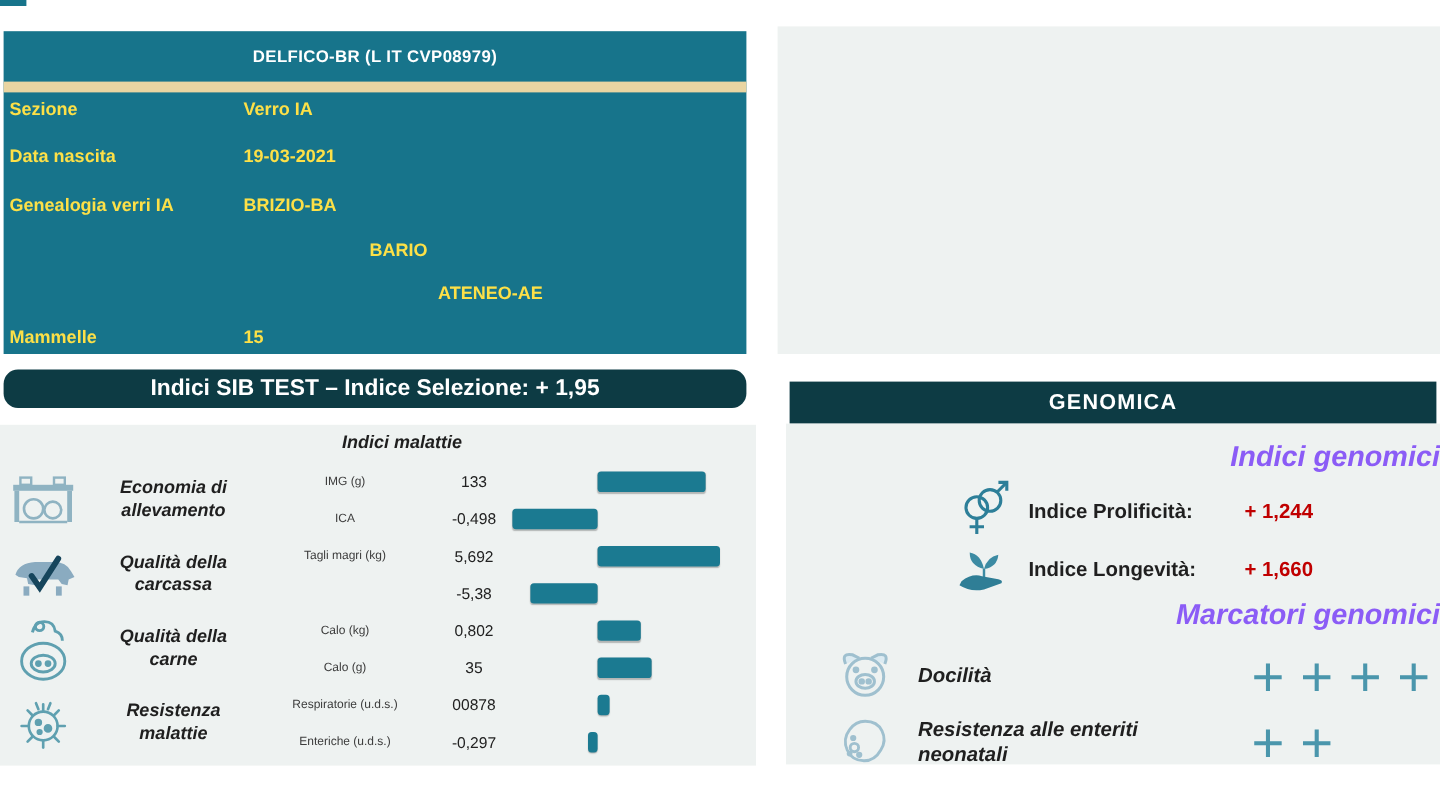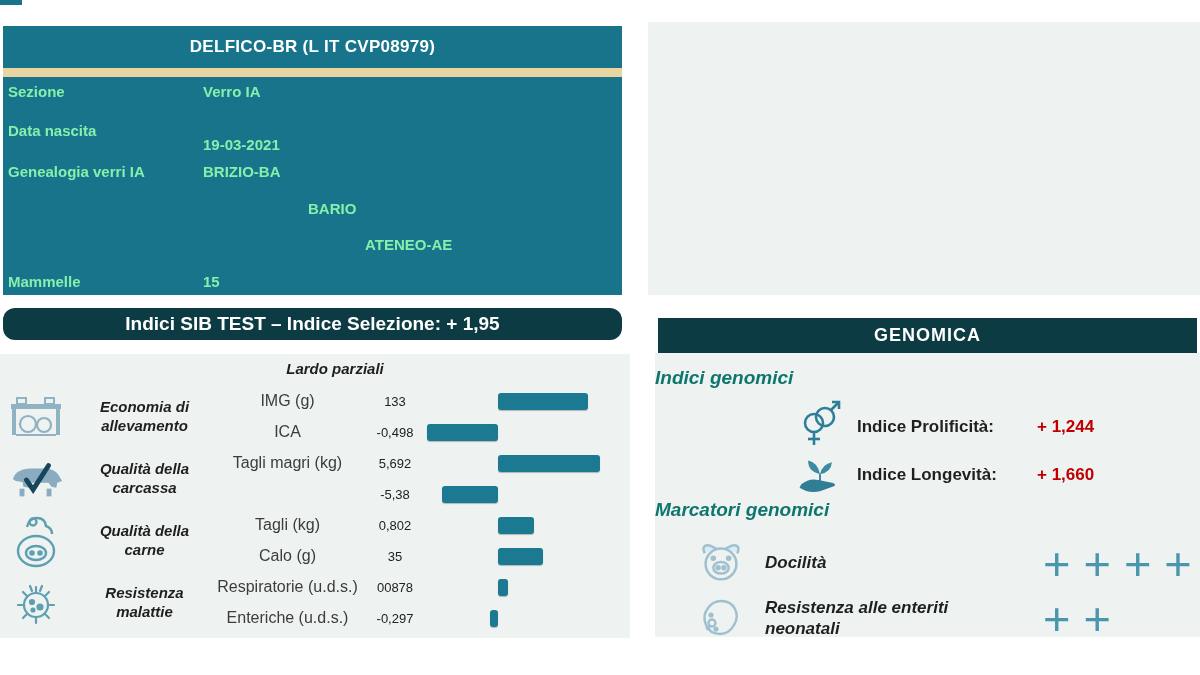--- a/index.html
+++ b/index.html
@@ -7,23 +7,23 @@
           font-family:"Liberation Sans",sans-serif;}
   .abs{position:absolute;}
 
   
   .sliver{left:0;top:0;width:22px;height:5px;background:#17748b;}
 
   
   .profile-card{left:3px;top:26px;width:619px;height:269px;background:#17748b;}
   .profile-header{position:absolute;left:0;top:0;width:100%;height:42px;display:flex;
                   align-items:center;justify-content:center;color:#fff;font-weight:bold;
-                  font-size:17px;letter-spacing:.3px;}
+                  font-size:14px;letter-spacing:.3px;}
   .tan-stripe{position:absolute;left:0;top:42px;width:100%;height:9px;background:#e9d5a2;}
-  .p-row{position:absolute;height:20px;color:#86efac;font-weight:bold;font-size:15px;white-space:nowrap;}
+  .p-row{position:absolute;height:20px;color:#fde047;font-weight:bold;font-size:15px;white-space:nowrap;}
   .p-label{position:absolute;left:5px;top:0;}
   .p-value{position:absolute;top:0;}
 
   
   .panel-top-right{left:648px;top:22px;width:552px;height:273px;background:#eef2f1;}
 
   
   .sec-header{background:#0d3b44;color:#fff;font-weight:bold;display:flex;align-items:center;
               justify-content:center;}
   .sib-header{left:3px;top:308px;width:619px;height:32px;font-size:19px;border-radius:12px;}
@@ -37,29 +37,29 @@
                 font-size:15px;font-weight:bold;font-style:italic;color:#1f1f1f;}
 
   .sib-group{position:absolute;left:0;width:210px;height:62px;}
   .sib-icon{position:absolute;left:8px;top:3px;width:56px;height:56px;display:flex;
             align-items:center;justify-content:center;}
   .sib-cat{position:absolute;left:82px;top:0;width:125px;height:62px;display:flex;
            align-items:center;justify-content:center;text-align:center;font-size:15px;
            font-weight:bold;font-style:italic;color:#1f1f1f;line-height:1.25;}
   .sib-row{position:absolute;left:0;width:630px;height:31px;}
   .m-label{position:absolute;left:210px;top:0;width:155px;height:31px;display:flex;
-           align-items:center;justify-content:center;text-align:center;font-size:16px;
+           align-items:center;justify-content:center;text-align:center;font-size:10px;
            color:#3c3c3c;line-height:1.15;}
   .m-value{position:absolute;left:350px;top:0;width:90px;height:31px;display:flex;
            align-items:center;justify-content:center;font-size:13px;color:#222;}
   .bar{position:absolute;top:7px;height:17px;background:#1b7a91;border-radius:3px;
        box-shadow:0 1px 1px rgba(0,0,0,.25);}
 
-  .gen-title{position:absolute;width:100%;text-align:left;font-size:19px;font-weight:bold;
-             font-style:italic;color:#0f766e;}
+  .gen-title{position:absolute;width:100%;text-align:right;font-size:24px;font-weight:bold;
+             font-style:italic;color:#8b5cf6;}
   .gen-index-row{position:absolute;left:0;width:545px;height:48px;}
   .gi-icon{position:absolute;left:142px;top:0;width:46px;height:48px;display:flex;
            align-items:center;justify-content:center;}
   .gi-label{position:absolute;left:202px;top:0;height:48px;display:flex;align-items:center;
             font-size:17px;font-weight:bold;color:#1f1f1f;white-space:nowrap;}
   .gi-value{position:absolute;left:382px;top:0;height:48px;display:flex;align-items:center;
             font-size:17px;font-weight:bold;color:#c00000;white-space:nowrap;}
   .gen-marker-row{position:absolute;left:0;width:545px;height:54px;}
   .gm-icon{position:absolute;left:40px;top:2px;width:52px;height:50px;display:flex;
            align-items:center;justify-content:center;}
@@ -79,21 +79,21 @@
   <div class="abs profile-card">
     <div class="profile-header">DELFICO-BR (L IT CVP08979)</div>
     <div class="tan-stripe"></div>
     <div>
         <div class="p-row" style="top: 57px; left: 0px; width: 100%;">
           <div class="p-label">Sezione</div>
           <div class="p-value" style="left: 200px;">Verro IA</div>
         </div>
         <div class="p-row" style="top: 96px; left: 0px; width: 100%;">
           <div class="p-label">Data nascita</div>
-          <div class="p-value" style="left: 200px; margin-top: 14px;">19-03-2021</div>
+          <div class="p-value" style="left: 200px;">19-03-2021</div>
         </div>
         <div class="p-row" style="top: 137px; left: 0px; width: 100%;">
           <div class="p-label">Genealogia verri IA</div>
           <div class="p-value" style="left: 200px;">BRIZIO-BA</div>
         </div>
         <div class="p-row" style="top: 174px; left: 0px; width: 100%;">
           <div class="p-value" style="left: 305px;">BARIO</div>
         </div>
         <div class="p-row" style="top: 210px; left: 0px; width: 100%;">
           <div class="p-value" style="left: 362px;">ATENEO-AE</div>
@@ -102,21 +102,21 @@
           <div class="p-label">Mammelle</div>
           <div class="p-value" style="left: 200px;">15</div>
         </div>
       </div>
   </div>
 
   <div class="abs panel-top-right"></div>
 
   <div class="abs sec-header sib-header">Indici SIB TEST – Indice Selezione: + 1,95</div>
   <div class="abs sib-body">
-    <div class="sib-subtitle">Lardo parziali</div>
+    <div class="sib-subtitle">Indici malattie</div>
     <div>
         <div class="sib-group" style="top: 32px;">
           <div class="sib-icon">
             <svg width="56" height="46" viewBox="0 0 56 46" fill="none">
    <rect x="3" y="10" width="50" height="5" fill="#8fb3c2"></rect>
    <rect x="9" y="4" width="9" height="6" fill="none" stroke="#8fb3c2" stroke-width="2"></rect>
    <rect x="37" y="4" width="9" height="6" fill="none" stroke="#8fb3c2" stroke-width="2"></rect>
    <rect x="4" y="15" width="4" height="26" fill="#8fb3c2"></rect>
    <rect x="48" y="15" width="4" height="26" fill="#8fb3c2"></rect>
    <circle cx="20" cy="30" r="8" stroke="#8fb3c2" stroke-width="2.2" fill="none"></circle>
@@ -163,21 +163,21 @@
    <circle cx="22" cy="9" r="3.5"></circle>
    <ellipse cx="25" cy="38" rx="18" ry="15"></ellipse>
    <ellipse cx="25" cy="40" rx="10" ry="7"></ellipse>
    <circle cx="21" cy="40" r="1.6" fill="#5fa0b0"></circle>
    <circle cx="29" cy="40" r="1.6" fill="#5fa0b0"></circle>
             </svg>
           </div>
           <div class="sib-cat">Qualità della carne</div>
         </div>
         <div class="sib-row" style="top: 156px;">
-          <div class="m-label">Tagli (kg)</div>
+          <div class="m-label">Calo (kg)</div>
           <div class="m-value">0,802</div>
           <div class="bar" style="left: 498px; width: 36px;"></div>
         </div>
         <div class="sib-row" style="top: 187px;">
           <div class="m-label">Calo (g)</div>
           <div class="m-value">35</div>
           <div class="bar" style="left: 498px; width: 45px;"></div>
         </div>
         <div class="sib-group" style="top: 218px;">
           <div class="sib-icon">

